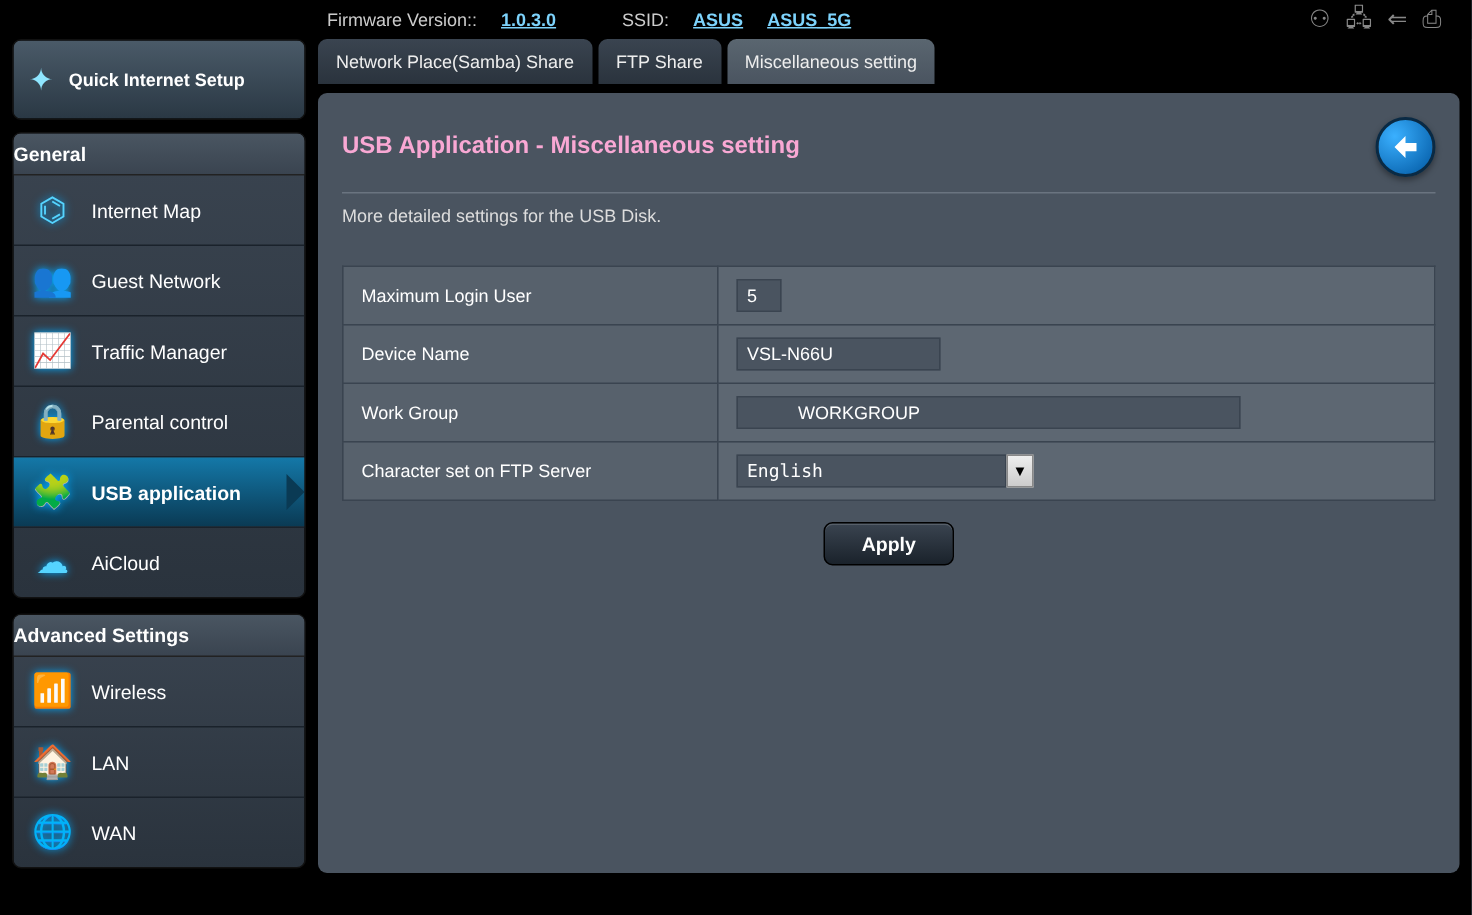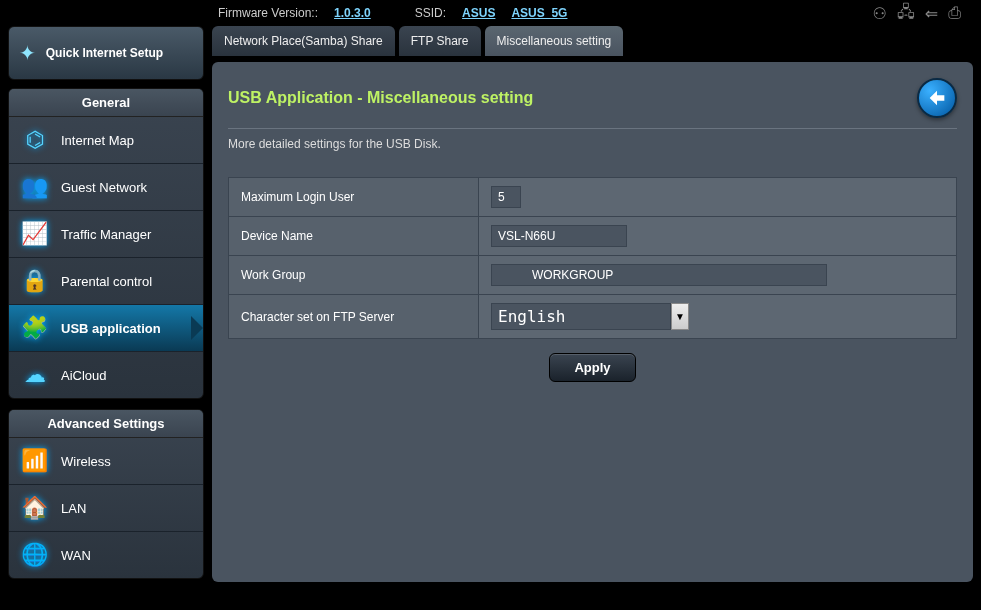--- a/index.html
+++ b/index.html
@@ -42,21 +42,21 @@
 .quick-setup .icon { color:#8fe6ff; font-size:20px; }
 .quick-setup .text { font-weight: bold; font-size: 12px; line-height:14px; }
 .panel {
   background: linear-gradient(#3a4450,#2a333d);
   border: 1px solid #111;
   border-radius: 6px;
   overflow: hidden;
   margin-bottom: 10px;
 }
 .panel-title {
-  text-align: center;
+  text-align: left;
   font-weight: bold;
   padding: 6px 0;
   background: linear-gradient(#4a5662,#3a4450);
   color: #fff;
   border-bottom: 1px solid #222;
 }
 .nav-item {
   display: flex;
   align-items: center;
   gap: 12px;
@@ -100,21 +100,21 @@
   min-height: 520px;
 }
 .content-header {
   display: flex;
   align-items: center;
   justify-content: space-between;
   border-bottom: 1px solid #6a7480;
   padding-bottom: 10px;
   margin-bottom: 8px;
 }
-.content-header h2 { font-size: 16px; font-weight: bold; color:#bef264; }
+.content-header h2 { font-size: 16px; font-weight: bold; color:#f9a8d4; }
 .back-btn {
   width: 40px; height: 40px;
   border-radius: 50%;
   background: radial-gradient(circle at 30% 30%, #3ab0ff, #0056a0);
   display:flex; align-items:center; justify-content:center;
   border: 2px solid #0a2a44;
   cursor:pointer;
   color:#fff;
   box-shadow: 0 2px 4px rgba(0,0,0,.4);
 }
@@ -140,21 +140,21 @@
 }
 input.text.small { width: 30px; text-align:left; }
 input.text.med { width: 136px; }
 input.text.wide { width: 336px; padding-left: 40px; }
 .select-wrap { display:inline-flex; align-items:stretch; }
 select {
   background: #4a5460;
   border: 1px solid #3a4450;
   color: #fff;
   padding: 3px 6px;
-  font-size: 16px;
+  font-size: 12px;
   font-family: monospace;
   width: 180px;
   appearance: none;
 }
 .select-btn {
   width:18px;
   background: linear-gradient(#eee,#ccc);
   border:1px solid #888;
   display:flex;align-items:center;justify-content:center;
   color:#000;

